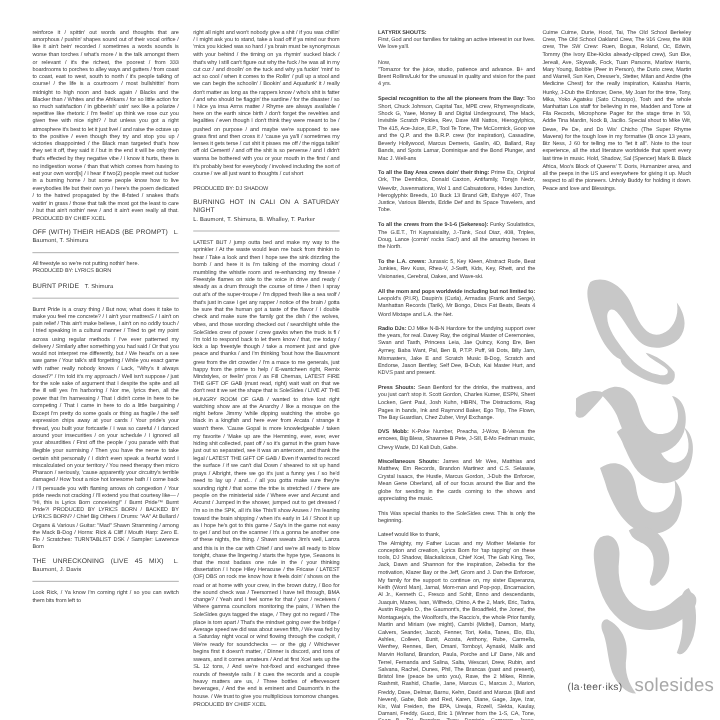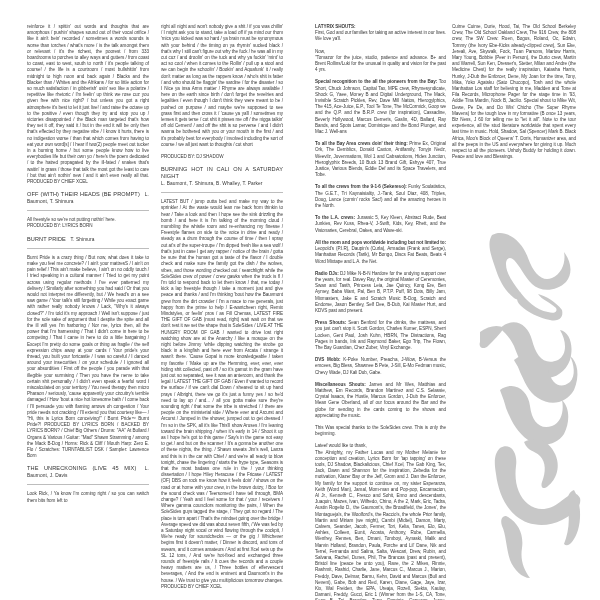--- a/index.html
+++ b/index.html
@@ -106,14 +106,18 @@
 
         <path d="M30,218 C40,212 48,222 46,236 C44,252 48,266 58,274 C68,282 80,280 90,272 C100,264 106,260 110,268 C112,276 104,284 92,290 C76,298 58,296 46,286 C34,276 28,260 26,244 C24,232 24,224 30,218 Z"></path>
 
         <path d="M36,286 C48,292 54,304 52,318 C50,330 54,340 60,348 C52,348 44,340 40,330 C36,318 36,304 32,296 C30,290 32,286 36,286 Z"></path>
 
         <path d="M104,260 C110,270 112,286 108,300 C104,312 98,318 94,314 C98,304 100,292 98,280 C96,270 98,262 104,260 Z"></path>
       </g>
     </svg>
   </div>
 
+  <div class="brand">
+    <span class="pron">(la·teer·iks)</span>
+    <span class="label">solesides</span>
+  </div>
 
 </div>
 
 </body></html>

